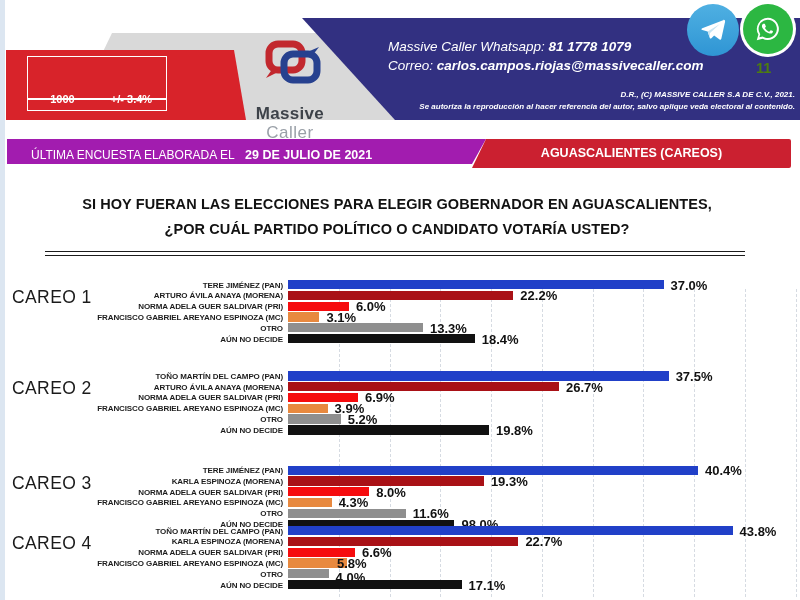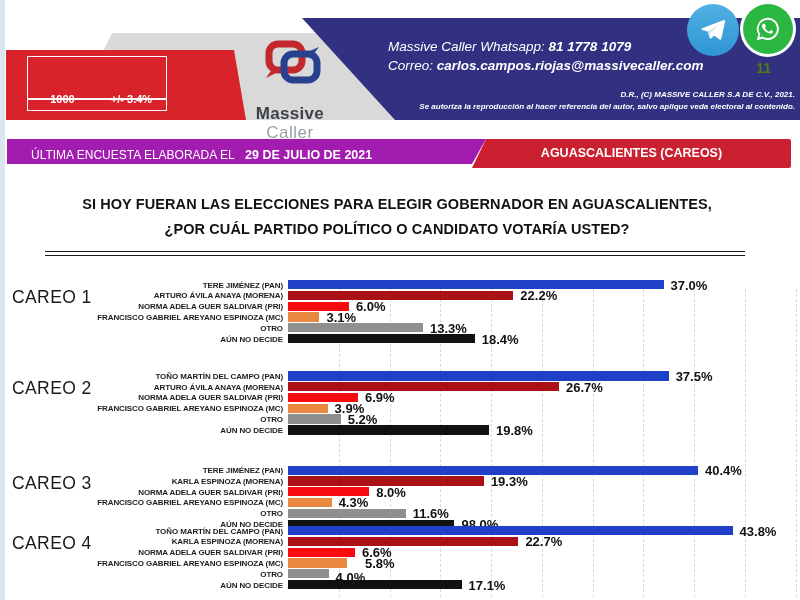--- a/index.html
+++ b/index.html
@@ -223,20 +223,20 @@
     <div class="bar" style="top: 0px; width: 444.57px; height: 9.3px; background: rgb(33, 64, 200);"></div>
     <div class="val-label" style="top: -0.5px; left: 739.57px;">43.8%</div>
     <div class="cand-label" style="top: 11.3px;">KARLA ESPINOZA (MORENA)</div>
     <div class="bar" style="top: 10.8px; width: 230.405px; height: 9.3px; background: rgb(169, 17, 22);"></div>
     <div class="val-label" style="top: 10.3px; left: 525.405px;">22.7%</div>
     <div class="cand-label" style="top: 22.1px;">NORMA ADELA GUER SALDIVAR (PRI)</div>
     <div class="bar" style="top: 21.6px; width: 66.99px; height: 9.3px; background: rgb(246, 12, 14);"></div>
     <div class="val-label" style="top: 21.1px; left: 361.99px;">6.6%</div>
     <div class="cand-label" style="top: 32.9px;">FRANCISCO GABRIEL AREYANO ESPINOZA (MC)</div>
     <div class="bar" style="top: 32.4px; width: 58.87px; height: 9.3px; background: rgb(232, 137, 63);"></div>
-    <div class="val-label" style="top: 31.9px; left: 365px;">5.8%</div>
+    <div class="val-label" style="top: 31.9px; left: 337px;">5.8%</div>
     <div class="cand-label" style="top: 43.7px;">OTRO</div>
     <div class="bar" style="top: 43.2px; width: 40.6px; height: 9.3px; background: rgb(143, 143, 143);"></div>
     <div class="val-label" style="top: 46px; left: 335.6px;">4.0%</div>
     <div class="cand-label" style="top: 54.5px;">AÚN NO DECIDE</div>
     <div class="bar" style="top: 54px; width: 173.565px; height: 9.3px; background: rgb(17, 17, 17);"></div>
     <div class="val-label" style="top: 53.5px; left: 468.565px;">17.1%</div>
   </div>
 
 </body></html>

